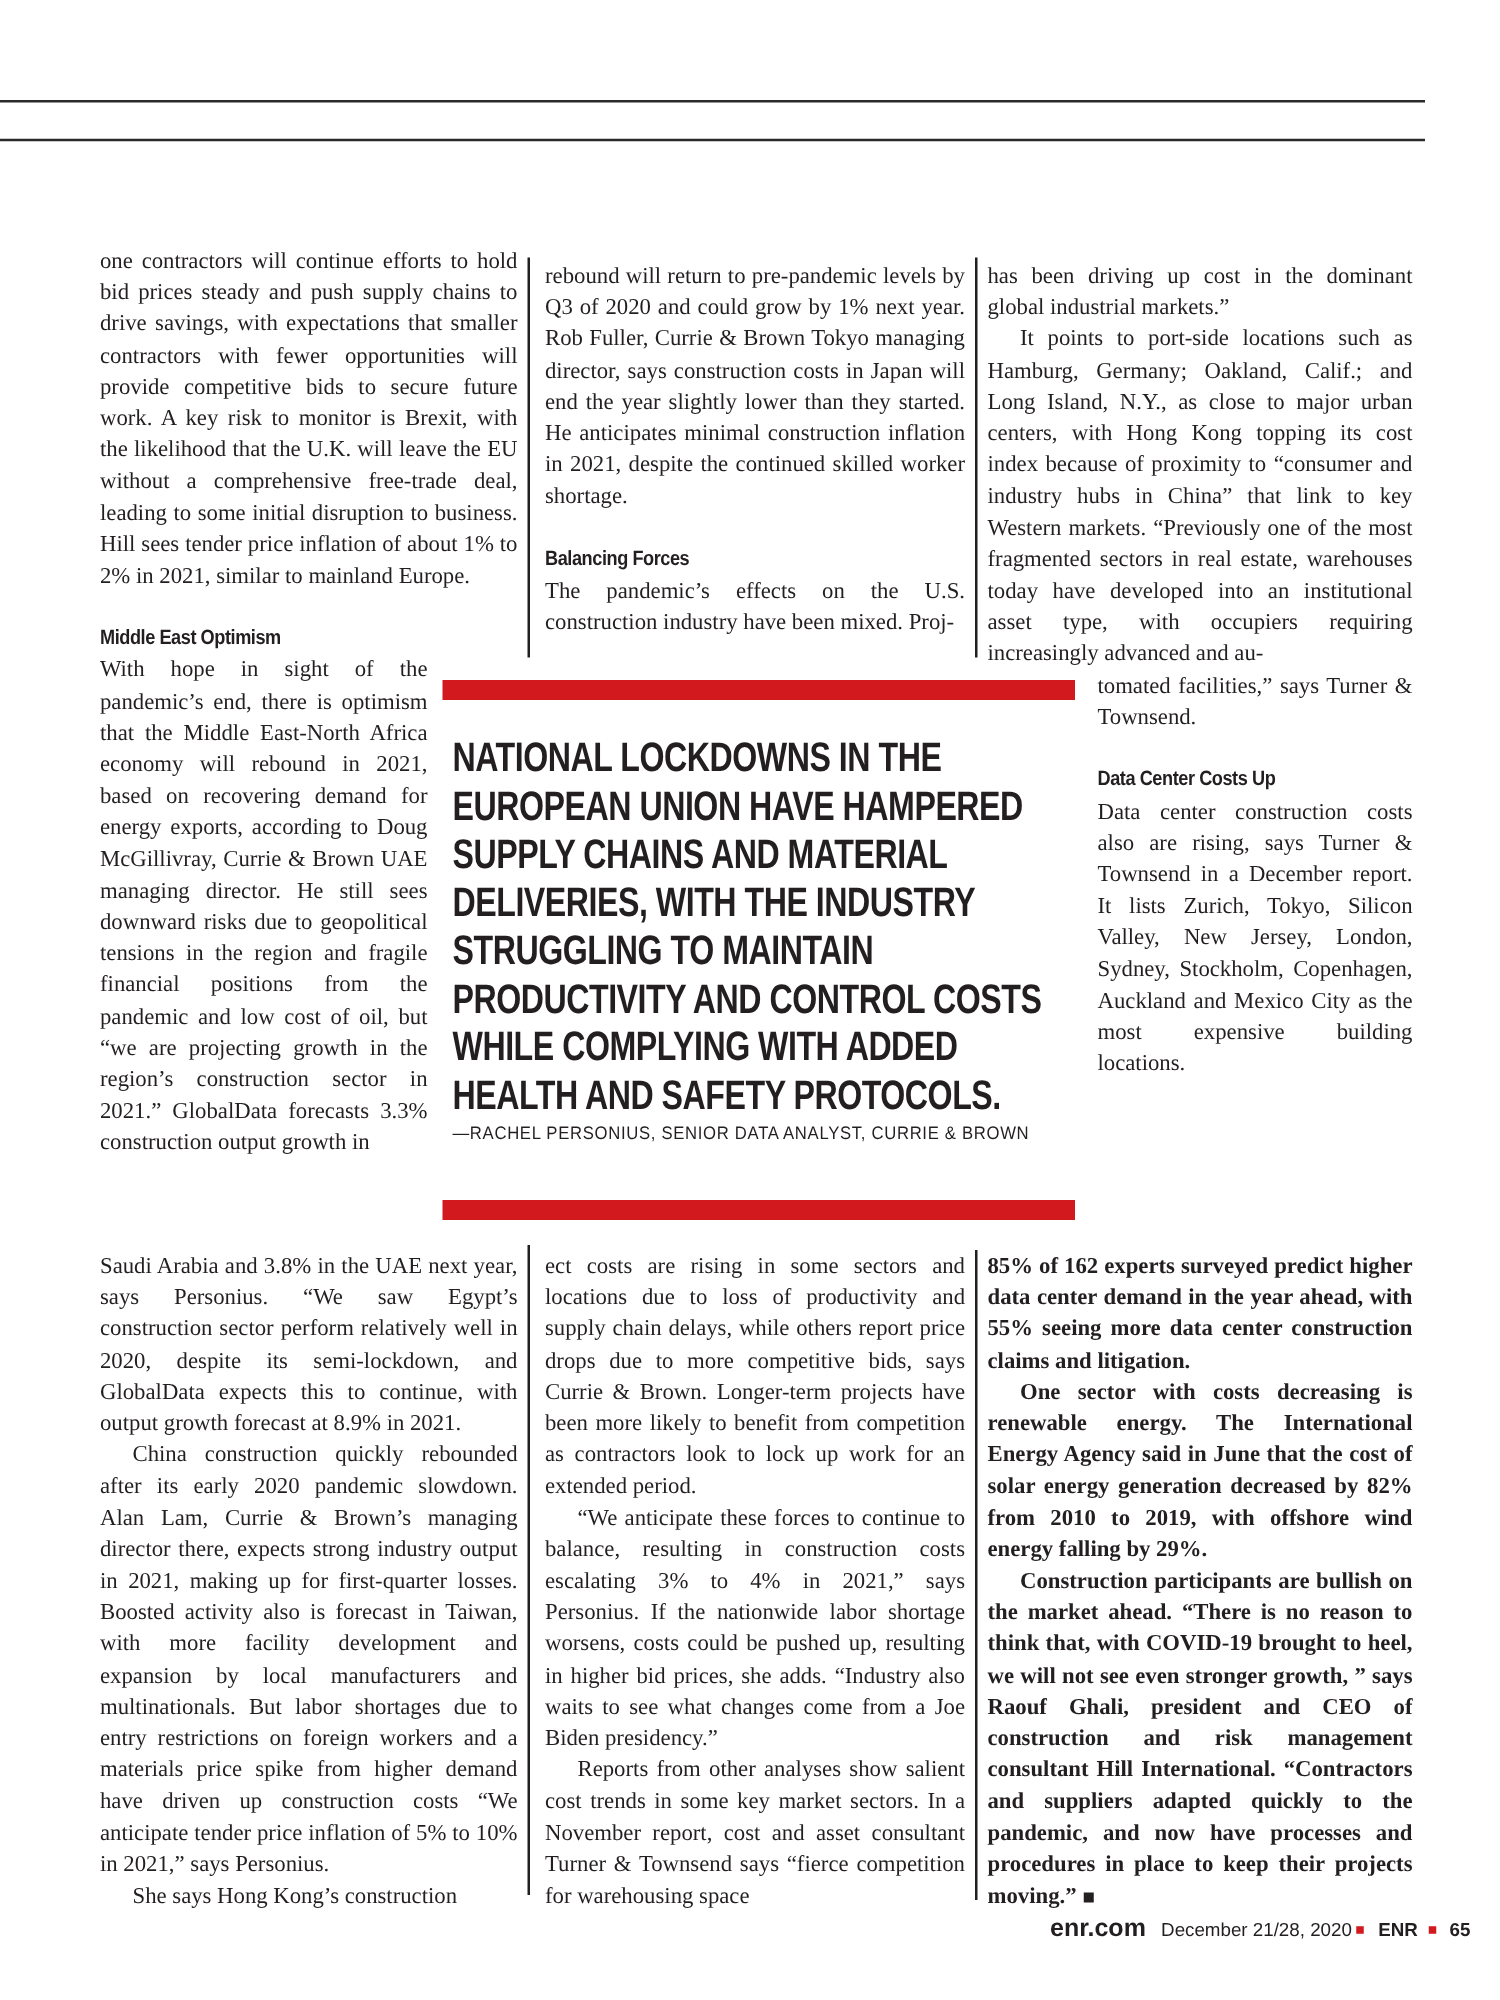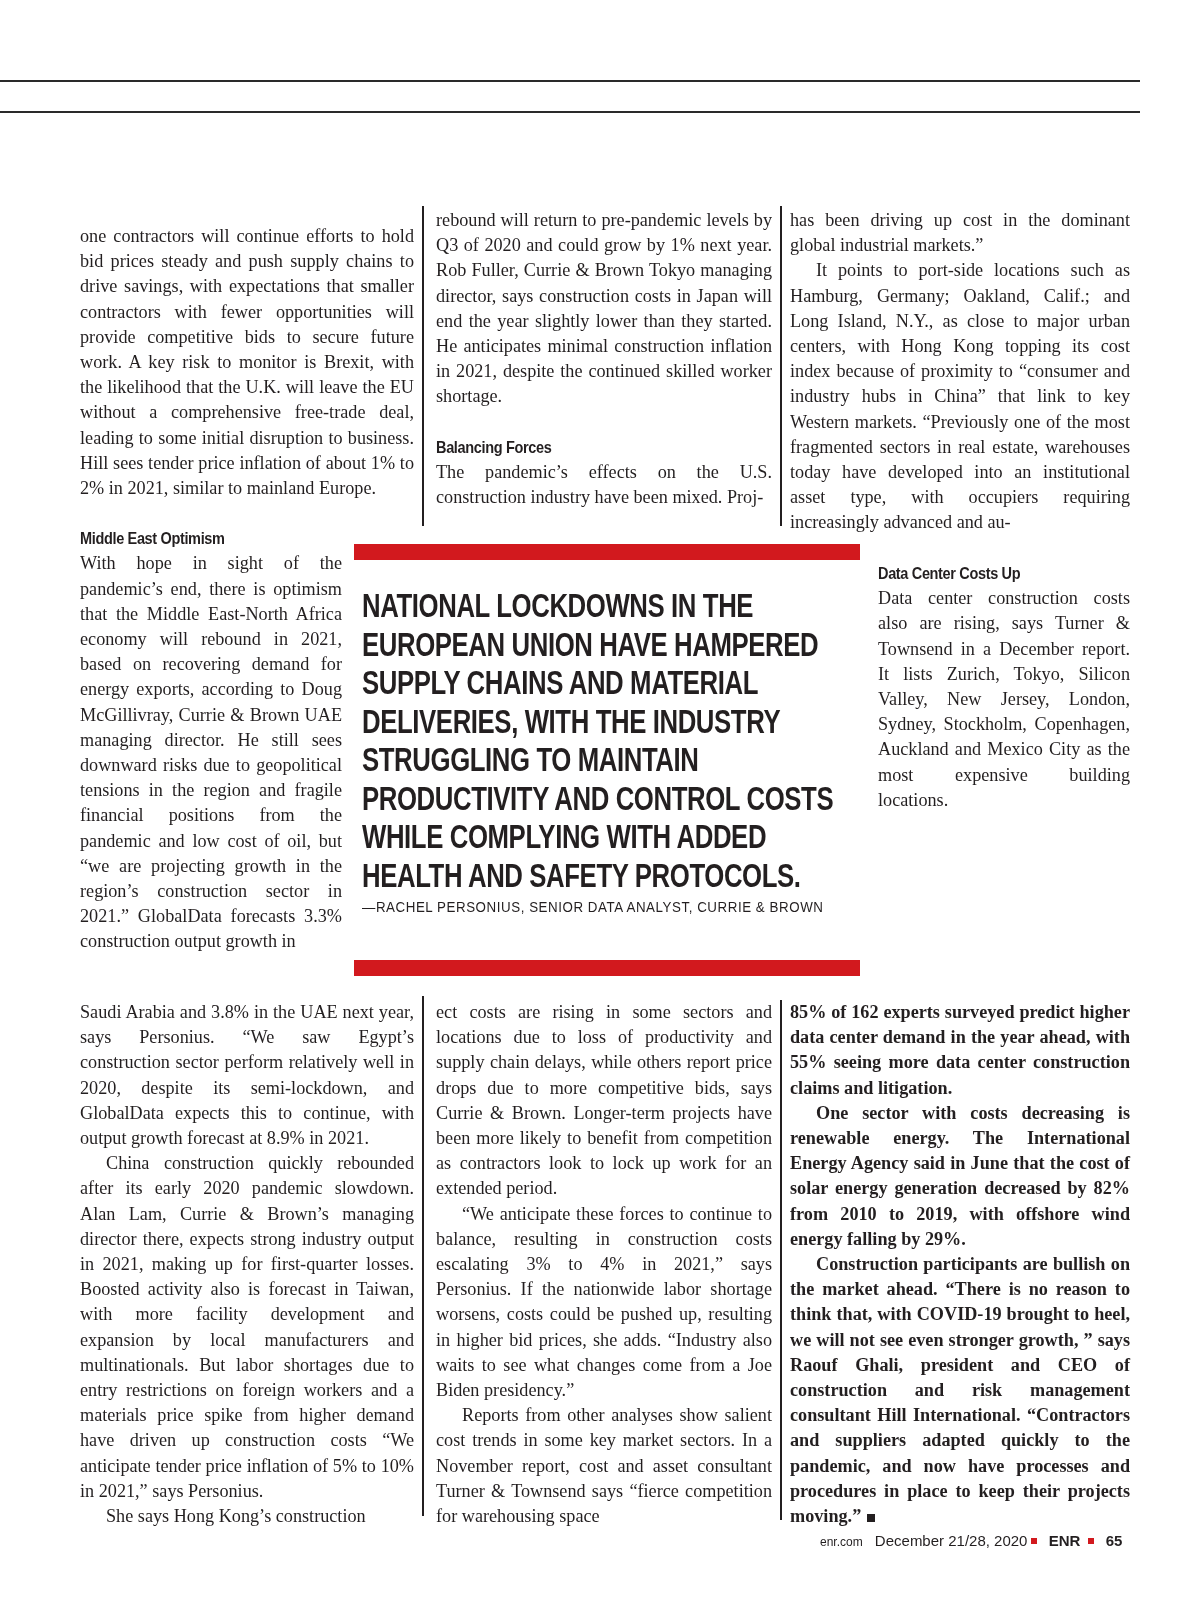--- a/index.html
+++ b/index.html
@@ -8,32 +8,32 @@
   .col { position: absolute; font-family: "Liberation Serif", "DejaVu Serif", serif; font-size: 18.2px; line-height: 25.2px; text-align: justify; color: #231f20; }
   .col p { margin: 0; text-indent: 26px; }
   .col p.noindent { text-indent: 0; }
   .col h3 { margin: 0; font-family: "Liberation Sans", "DejaVu Sans", sans-serif; font-weight: bold; font-size: 16.5px; line-height: 25.2px; letter-spacing: -0.4px; color: #231f20; transform: scaleX(0.88); transform-origin: left; white-space: nowrap; }
   .vline { position: absolute; width: 1.5px; background: #231f20; }
   .redbar { position: absolute; left: 354px; width: 506px; height: 16px; background: #d2191e; }
   .pullquote { position: absolute; left: 362px; top: 587px; width: 500px; }
   .pq-text { font-family: "Liberation Sans", "DejaVu Sans", sans-serif; font-weight: bold; font-size: 33px; line-height: 38.5px; color: #231f20; letter-spacing: -0.5px; transform: scaleX(0.78); transform-origin: left top; width: 640px; margin: 0; }
   .pq-attr { font-family: "Liberation Sans", "DejaVu Sans", sans-serif; font-size: 14.5px; letter-spacing: 0.6px; color: #231f20; margin-top: 4px; transform: scaleX(0.92); transform-origin: left; white-space: nowrap; }
   .footer { position: absolute; top: 1532px; left: 820px; font-family: "Liberation Sans", "DejaVu Sans", sans-serif; font-size: 15px; color: #231f20; white-space: nowrap; }
-  .footer .site { font-weight: normal; font-size: 12px; margin-right: 8px; }
+  .footer .site { font-weight: bold; font-size: 20px; margin-right: 8px; margin-left: 20px; }
   .footer .sq { display: inline-block; width: 6px; height: 6px; background: #d2191e; margin: 0 7px 2px 4px; vertical-align: middle; }
   .footer .brand { font-weight: bold; margin-top: 38px; }
   .endmark { display: inline-block; width: 8px; height: 8px; background: #231f20; margin-left: 6px; vertical-align: middle; }
 </style>
 </head>
 <body>
 
 <div class="rule" style="top:80px;"></div>
 <div class="rule" style="top:111px;"></div>
 
-<div class="col" style="left:80px; top:224px; width:334px;">
+<div class="col" style="left:80px; top:196px; width:334px;">
   <p class="noindent">one contractors will continue efforts to hold bid prices steady and push supply chains to drive savings, with expectations that smaller contractors with fewer opportunities will provide competitive bids to secure future work. A key risk to monitor is Brexit, with the likelihood that the U.K. will leave the EU without a comprehensive free-trade deal, leading to some initial disruption to business. Hill sees tender price inflation of about 1% to 2% in 2021, similar to mainland Europe.</p>
   <div style="height:25px;"></div>
   <h3>Middle East Optimism</h3>
   <p class="noindent" style="width:262px;">With hope in sight of the pandemic’s end, there is optimism that the Middle East-North Africa economy will rebound in 2021, based on recovering demand for energy exports, according to Doug McGillivray, Currie &amp; Brown UAE managing director. He still sees downward risks due to geopolitical tensions in the region and fragile financial positions from the pandemic and low cost of oil, but “we are projecting growth in the region’s construction sector in 2021.” GlobalData forecasts 3.3% construction output growth in</p>
 </div>
 
 <div class="col" style="left:80px; top:1000px; width:334px;">
   <p class="noindent">Saudi Arabia and 3.8% in the UAE next year, says Personius. “We saw Egypt’s construction sector perform relatively well in 2020, despite its semi-lockdown, and GlobalData expects this to continue, with output growth forecast at 8.9% in 2021.</p>
   <p>China construction quickly rebounded after its early 2020 pandemic slowdown. Alan Lam, Currie &amp; Brown’s managing director there, expects strong industry output in 2021, making up for first-quarter losses. Boosted activity also is forecast in Taiwan, with more facility development and expansion by local manufacturers and multinationals. But labor shortages due to entry restrictions on foreign workers and a materials price spike from higher demand have driven up construction costs “We anticipate tender price inflation of 5% to 10% in 2021,” says Personius.</p>
   <p>She says Hong Kong’s construction</p>
@@ -56,20 +56,21 @@
   <p>“We anticipate these forces to continue to balance, resulting in construction costs escalating 3% to 4% in 2021,” says Personius. If the nationwide labor shortage worsens, costs could be pushed up, resulting in higher bid prices, she adds. “Industry also waits to see what changes come from a Joe Biden presidency.”</p>
   <p>Reports from other analyses show salient cost trends in some key market sectors. In a November report, cost and asset consultant Turner &amp; Townsend says “fierce competition for warehousing space</p>
 </div>
 
 <div class="col" style="left:790px; top:208px; width:340px;">
   <p class="noindent">has been driving up cost in the dominant global industrial markets.”</p>
   <p>It points to port-side locations such as Hamburg, Germany; Oakland, Calif.; and Long Island, N.Y., as close to major urban centers, with Hong Kong topping its cost index because of proximity to “consumer and industry hubs in China” that link to key Western markets. “Previously one of the most fragmented sectors in real estate, warehouses today have developed into an institutional asset type, with occupiers requiring increasingly advanced and au-</p>
 </div>
 
 <div class="col" style="left:878px; top:536px; width:252px;">
+  <p class="noindent">tomated facilities,” says Turner &amp; Townsend.</p>
   <div style="height:25px;"></div>
   <h3>Data Center Costs Up</h3>
   <p class="noindent">Data center construction costs also are rising, says Turner &amp; Townsend in a December report. It lists Zurich, Tokyo, Silicon Valley, New Jersey, London, Sydney, Stockholm, Copenhagen, Auckland and Mexico City as the most expensive building locations.</p>
 </div>
 
 <div class="col" style="left:790px; top:1000px; width:340px;font-weight:bold;">
   <p class="noindent">85% of 162 experts surveyed predict higher data center demand in the year ahead, with 55% seeing more data center construction claims and litigation.</p>
   <p>One sector with costs decreasing is renewable energy. The International Energy Agency said in June that the cost of solar energy generation decreased by 82% from 2010 to 2019, with offshore wind energy falling by 29%.</p>
   <p><span>Construction participants are bullish on the market ahead. “There is no reason to think that, with COVID-19 brought to heel, we will not see even stronger growth, ” says Raouf Ghali, president and CEO of construction and risk management consultant Hill International. “Contractors and suppliers adapted quickly to the pandemic, and now have processes and procedures in place to keep their projects moving.”</span><span class="endmark"></span></p>
 </div>

